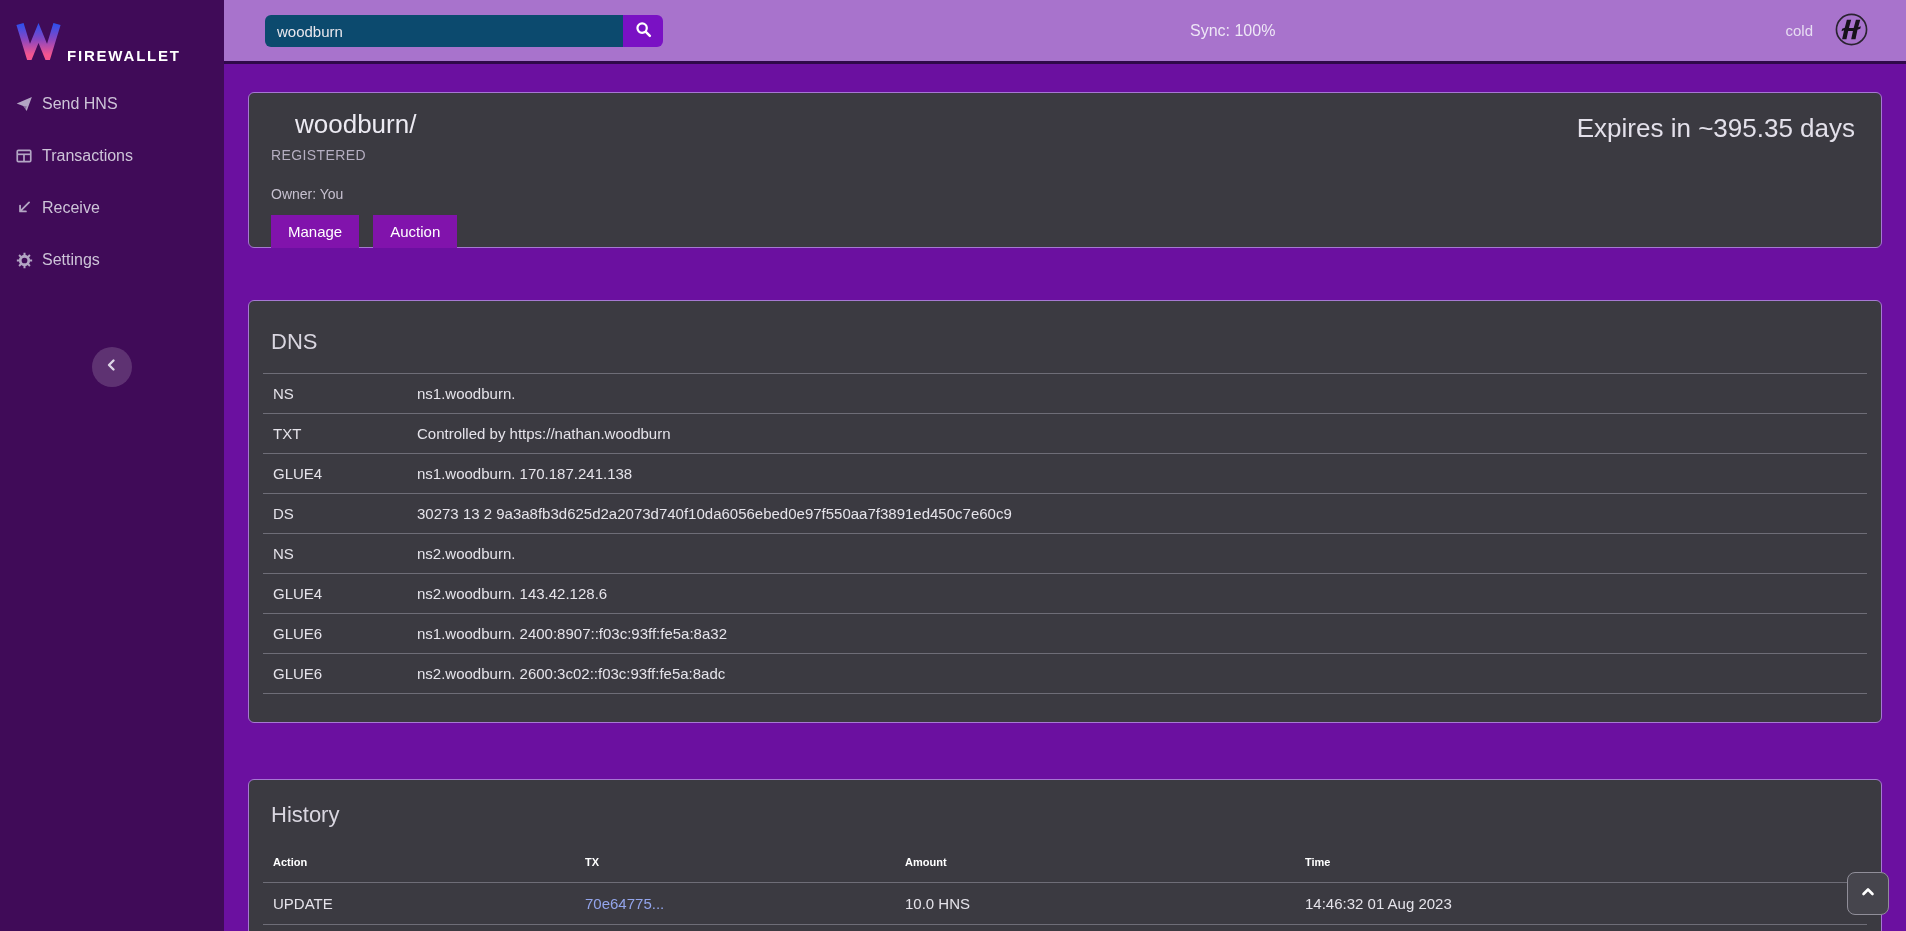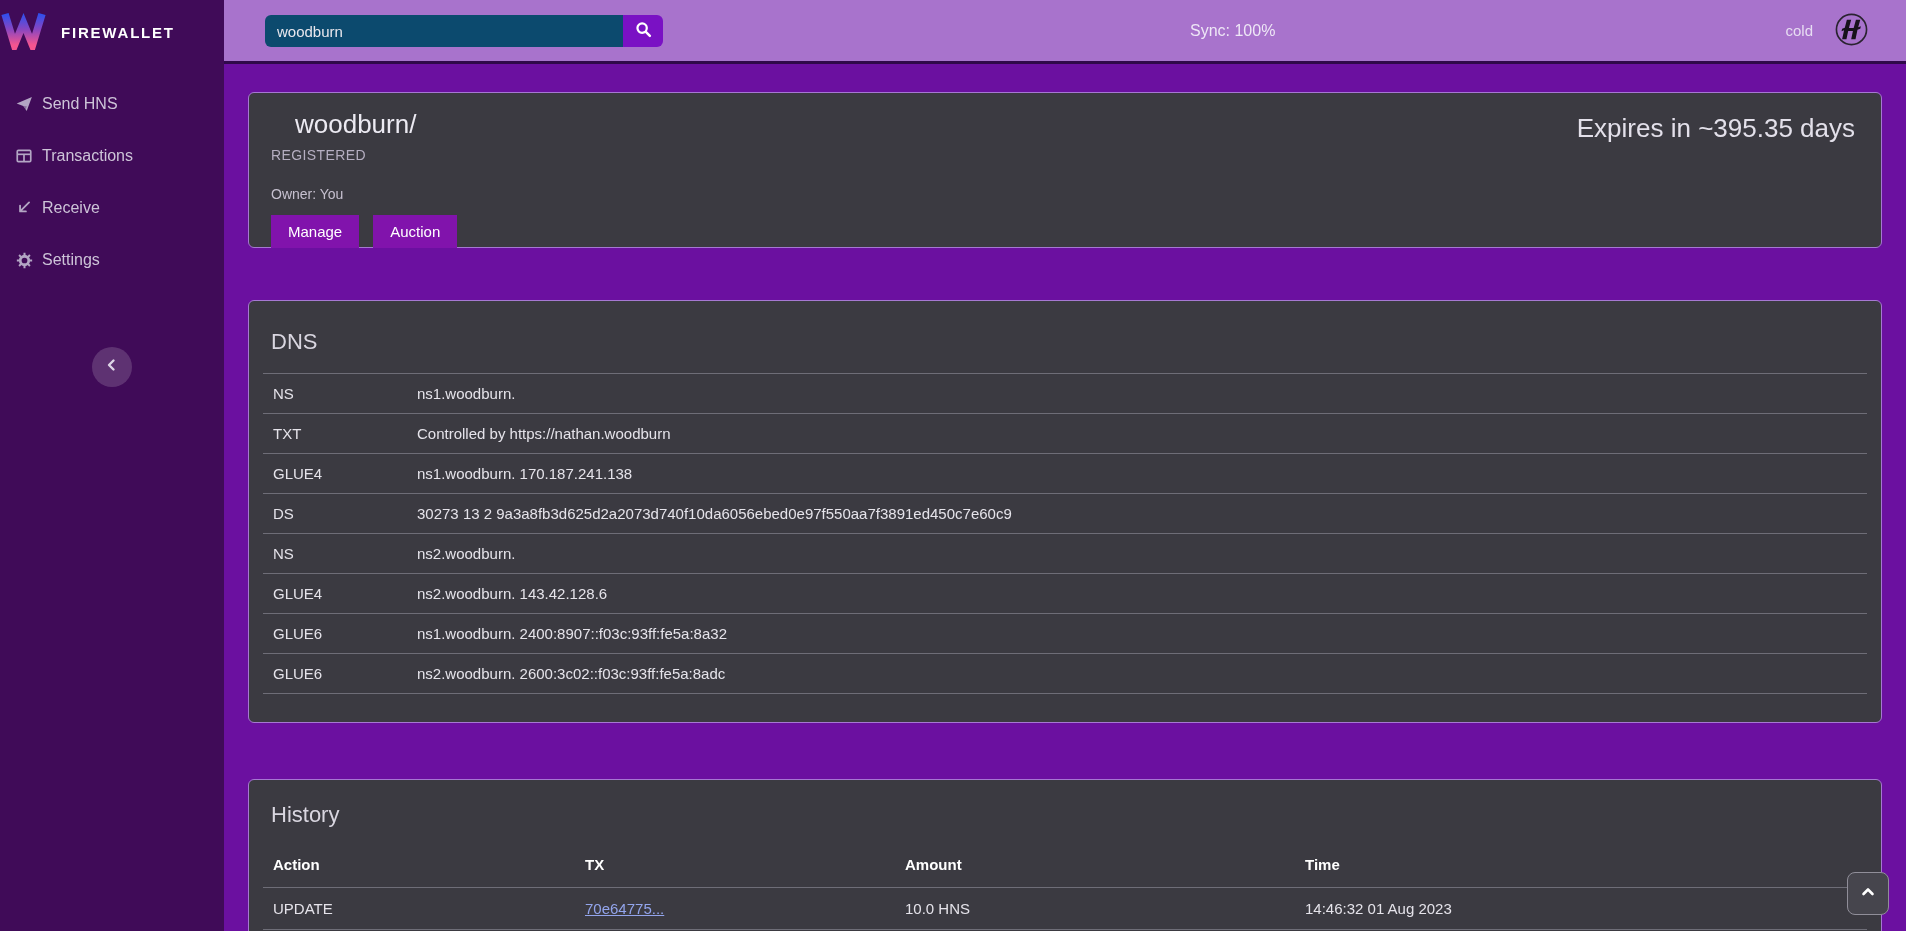--- a/index.html
+++ b/index.html
@@ -2,21 +2,21 @@
 <html><head>
 <meta charset="utf-8">
 <style>
   * { box-sizing: border-box; }
   html,body { margin:0; padding:0; background:#2a0640; }
   body { font-family: "Liberation Sans", "DejaVu Sans", sans-serif; }
   .app { position:relative; width:1906px; height:931px; background:#6b10a0; overflow:hidden; }
 
   
   .sidebar { position:absolute; left:0; top:0; width:224px; height:100%; background:#400b58; z-index:3; }
-  .brand { height:64px; display:flex; align-items:center; padding-left:0; gap:14px; }
+  .brand { height:64px; display:flex; align-items:flex-end; padding-left:15px; gap:5px; }
   .brand-name { color:#ffffff; font-weight:bold; font-size:15px; letter-spacing:1.8px; }
   .nav { padding-top:14px; }
   .nav-item { height:52px; display:flex; align-items:center; gap:9px; padding-left:15px;
               color:#cdc4d8; font-size:16px; cursor:pointer; }
   .nav-item .ico { width:18px; height:18px; display:flex; align-items:center; justify-content:center; }
   .collapse-btn { position:absolute; left:92px; top:347px; width:40px; height:40px; border-radius:50%;
                   background:rgba(255,255,255,0.16); display:flex; align-items:center; justify-content:center;
                   cursor:pointer; }
 
   
@@ -53,23 +53,23 @@
   .card-title { font-size:22px; font-weight:400; color:#d9d6e0; margin:8px 8px 18px; }
   table.tbl { width:100%; border-collapse:collapse; font-size:15px; table-layout:fixed; }
   table.dns td { border-top:1px solid #6e6d77; padding:11px 10px; color:#e5e3ea;
                  white-space:nowrap; overflow:hidden; }
   table.dns tr:last-child td { border-bottom:1px solid #6e6d77; }
   td.rtype { color:#d6d3dd; }
 
   
   .history-card { margin-top:56px; padding:14px; height:420px; }
   table.history th { text-align:left; font-weight:bold; color:#ffffff; padding:10px 10px 14px;
-                     font-size:15px; }
+                     font-size:11px; }
   table.history td { border-top:1px solid #6e6d77; padding:12px 10px; color:#e5e3ea; white-space:nowrap; }
-  a.tx-link { color:#93a5ec; text-decoration:underline; cursor:pointer;margin-top:24px; }
+  a.tx-link { color:#93a5ec; cursor:pointer;margin-top:24px; }
 
   
   .scroll-top { position:absolute; right:17px; bottom:16px; width:42px; height:43px;
                 background:#46454d; border:1px solid #908e99; border-radius:8px; z-index:6;
                 display:flex; align-items:center; justify-content:center; cursor:pointer; }
 </style>
 </head>
 <body>
 
 <div class="app">

